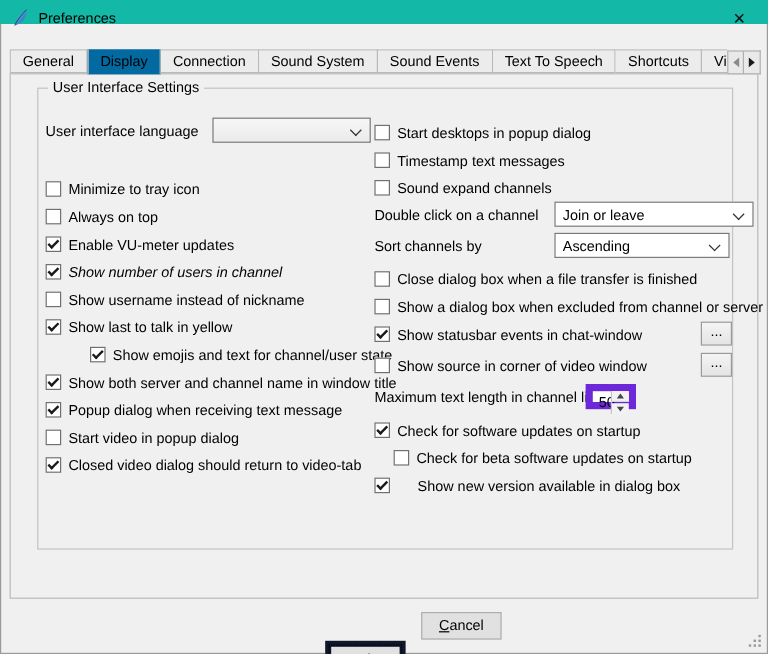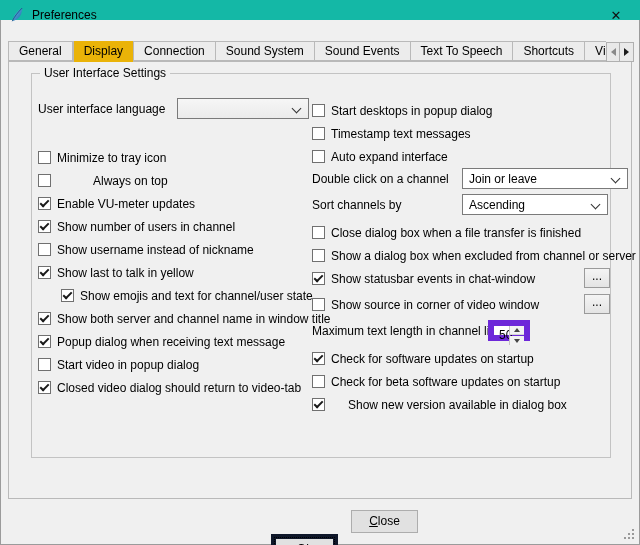--- a/index.html
+++ b/index.html
@@ -24,21 +24,21 @@
   .app-icon { position:absolute; left:9px; top:7px; width:16px; height:16px; }
   .title-text { position:absolute; left:32px; top:0; line-height:30px; }
   .close-btn { position:absolute; right:8px; top:0; width:32px; height:30px;
                display:flex; align-items:center; justify-content:center; font-size:13px; color:#111; }
   
   .tabbar { position:absolute; left:8px; top:41px; width:598px; height:22px;
             display:flex; align-items:flex-start; overflow:hidden; white-space:nowrap; }
   .tab { height:20px; line-height:19px; padding:0 10px; background:#ececec;
          border:1px solid #b9b9b9; border-left:none; color:#000; }
   .tab:first-child { border-left:1px solid #b9b9b9; }
-  .tab.active { background:#eab308; height:23px; margin-top:-2px; line-height:22px;
+  .tab.active { background:#0369a1; height:23px; margin-top:-2px; line-height:22px;
                 border-left:1px solid #b9b9b9; border-bottom:none; position:relative; z-index:3; }
   .tab-scroller { position:absolute; left:606px; top:42px; height:20px; display:flex; z-index:4; }
   .tsb { width:14px; height:20px; background:#e9e9e9; border:1px solid #b0b0b0;
          display:flex; align-items:center; justify-content:center; }
   .tsb + .tsb { border-left:none; }
   .arr-left { width:0; height:0; border-top:4px solid transparent; border-bottom:4px solid transparent;
               border-right:5px solid #8a8a8a; }
   .arr-right { width:0; height:0; border-top:4px solid transparent; border-bottom:4px solid transparent;
                border-left:5px solid #1a1a1a; }
   
@@ -134,41 +134,41 @@
         <span>User interface language</span>
       </div>
       <div class="combo empty abs" style="left:145px; top:24px; width:132px;">
         <span></span>
       </div>
 
       <div class="row" style="left:6px; top:73px;">
         <span class="cbox"></span>
         <span>Minimize to tray icon</span>
       </div>
-      <div class="row" style="left:6px; top:96px;gap:36px;">
+      <div class="row" style="left:6px; top:96px;">
         <span class="cbox"></span>
         <span>Always on top</span>
       </div>
       <div class="row" style="left:6px; top:119px;">
         <span class="cbox checked"></span>
         <span>Enable VU-meter updates</span>
       </div>
-      <div class="row" style="left:6px; top:142px;">
+      <div class="row" style="left:6px; top:142px;font-style:italic;">
         <span class="cbox checked"></span>
         <span>Show number of users in channel</span>
       </div>
       <div class="row" style="left:6px; top:165px;">
         <span class="cbox"></span>
         <span>Show username instead of nickname</span>
       </div>
       <div class="row" style="left:6px; top:188px;">
         <span class="cbox checked"></span>
         <span>Show last to talk in yellow</span>
       </div>
-      <div class="row" style="left:6px; top:211px;padding-left:23px;">
+      <div class="row" style="left:20px; top:211px;padding-left:23px;">
         <span class="cbox checked"></span>
         <span>Show emojis and text for channel/user state</span>
       </div>
       <div class="row" style="left:6px; top:234px;justify-content:flex-end;">
         <span class="cbox checked"></span>
         <span>Show both server and channel name in window title</span>
       </div>
       <div class="row" style="left:6px; top:257px;">
         <span class="cbox checked"></span>
         <span>Popup dialog when receiving text message</span>
@@ -185,21 +185,21 @@
       <div class="row" style="left:280px; top:26px;">
         <span class="cbox"></span>
         <span>Start desktops in popup dialog</span>
       </div>
       <div class="row" style="left:280px; top:49px;">
         <span class="cbox"></span>
         <span>Timestamp text messages</span>
       </div>
       <div class="row" style="left:280px; top:72px;">
         <span class="cbox"></span>
-        <span>Auto expand interface</span>
+        <span>Sound expand channels</span>
       </div>
 
       <div class="row" style="left:280px; top:94px; width:300px;">
         <span>Double click on a channel</span>
       </div>
       <div class="combo abs" style="left:430px; top:94px; width:166px;">
         <span>Join or leave</span>
       </div>
 
       <div class="row" style="left:280px; top:120px; width:300px;">
@@ -237,36 +237,36 @@
             <span class="spin-up"></span>
             <span class="spin-down"></span>
           </span>
         </span>
       </div>
 
       <div class="row" style="left:280px; top:274px;text-align:right;">
         <span class="cbox checked"></span>
         <span>Check for software updates on startup</span>
       </div>
-      <div class="row" style="left:280px; top:297px;">
+      <div class="row" style="left:296px; top:297px;">
         <span class="cbox"></span>
         <span>Check for beta software updates on startup</span>
       </div>
       <div class="row" style="left:280px; top:320px;gap:17px;">
         <span class="cbox checked"></span>
         <span>Show new version available in dialog box</span>
       </div>
 
     </div>
   </div>
 
   <div class="btn default" style="left:271px;">
     <span class="btn-label">Ok</span>
   </div>
   <div class="btn" style="left:351px;">
-    <span class="btn-label">Close</span>
+    <span class="btn-label">Cancel</span>
   </div>
 
   <div class="grip">
     <div class="grip-dots"></div>
   </div>
 
 </div>
 
 </body></html>

